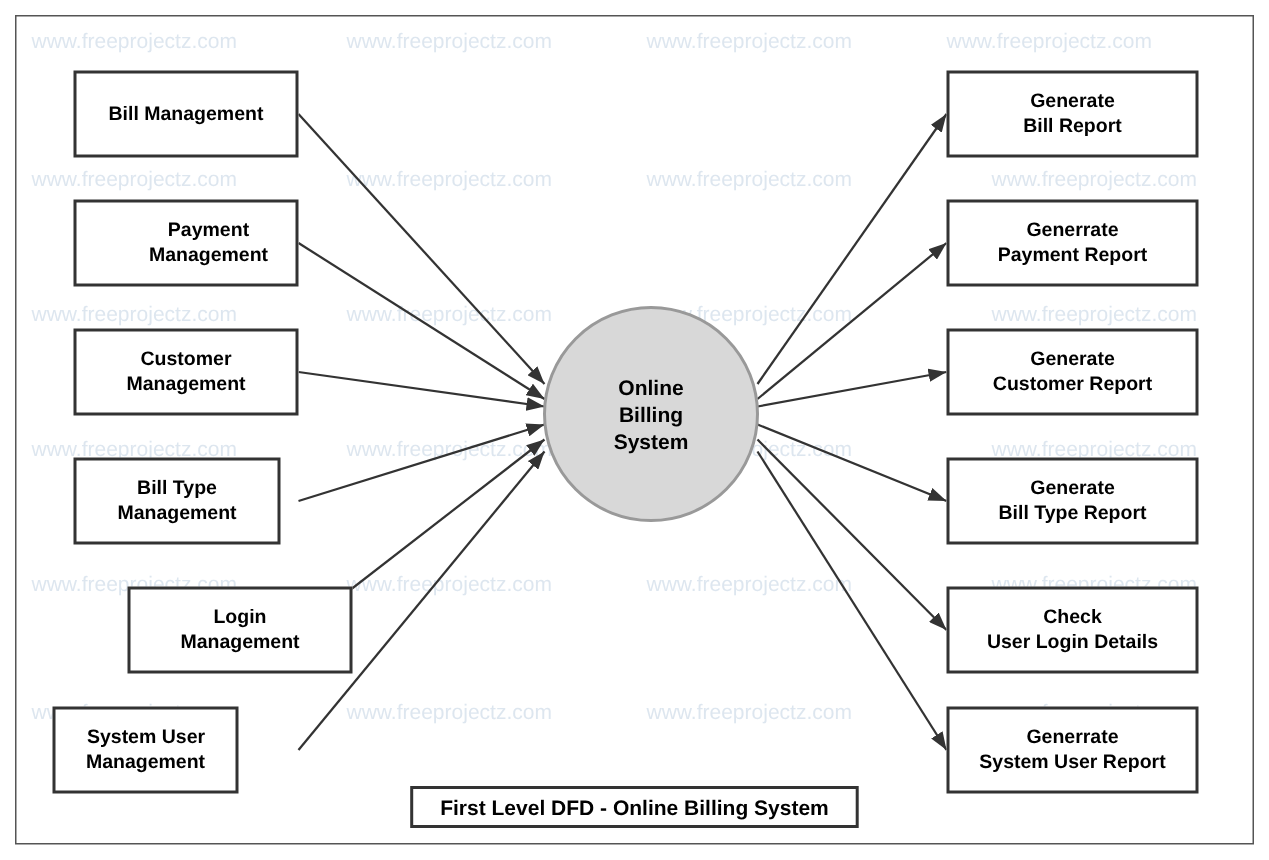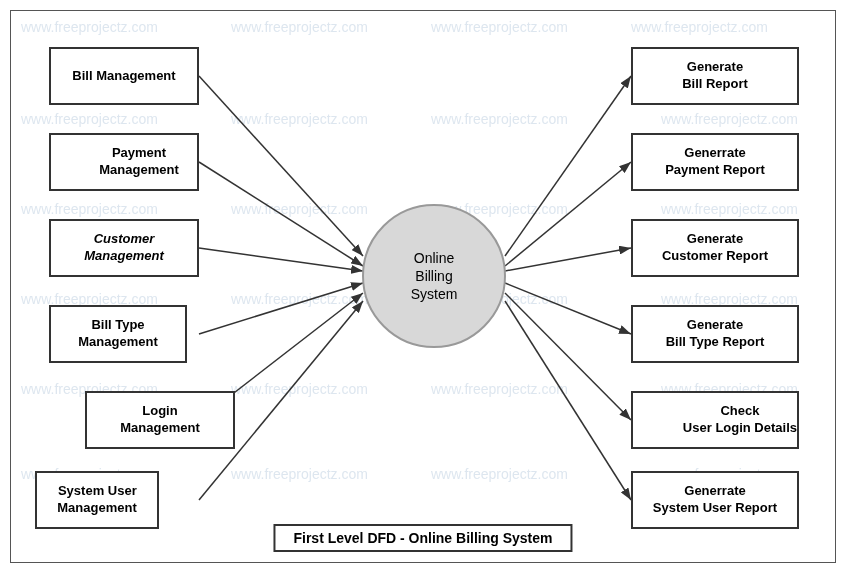--- a/index.html
+++ b/index.html
@@ -54,21 +54,21 @@
     .center-circle {
       position: absolute;
       border-radius: 50%;
       border: 2px solid #999;
       background: #d8d8d8;
       display: flex;
       align-items: center;
       justify-content: center;
       text-align: center;
       font-size: 14px;
-      font-weight: normal;
+      font-weight: bold;
       line-height: 1.3;
     }
 
     .caption-box {
       position: absolute;
       bottom: 10px;
       left: 50%;
       transform: translateX(-50%);
       border: 2px solid #333;
       background: #fff;
@@ -140,21 +140,21 @@
     <line x1="494" y1="290" x2="620" y2="489" stroke="#333" stroke-width="1.5" marker-end="url(#arrowhead)"></line>
   </svg>
 
   <div class="node-box" style="left:38px; top:36px; width:150px; height:58px;">
     <span>Bill
 Management</span>
   </div>
   <div class="node-box" style="left:38px; top:122px; width:150px; height:58px;padding-left:30px;">
     <span>Payment<br>Management</span>
   </div>
-  <div class="node-box" style="left:38px; top:208px; width:150px; height:58px;font-style:italic;">
+  <div class="node-box" style="left:38px; top:208px; width:150px; height:58px;">
     <span>Customer<br>Management</span>
   </div>
   <div class="node-box" style="left:38px; top:294px; width:138px; height:58px;">
     <span>Bill Type<br>Management</span>
   </div>
   <div class="node-box" style="left:38px; top:380px; width:150px; height:58px;margin-left:36px;">
     <span>Login<br>Management</span>
   </div>
   <div class="node-box" style="left:24px; top:460px; width:124px; height:58px;text-align:right;">
     <span>System User<br>Management</span>
@@ -169,21 +169,21 @@
   </div>
   <div class="node-box" style="left:620px; top:122px; width:168px; height:58px;">
     <span>Generrate<br>Payment Report</span>
   </div>
   <div class="node-box" style="left:620px; top:208px; width:168px; height:58px;">
     <span>Generate<br>Customer Report</span>
   </div>
   <div class="node-box" style="left:620px; top:294px; width:168px; height:58px;">
     <span>Generate<br>Bill Type Report</span>
   </div>
-  <div class="node-box" style="left:620px; top:380px; width:168px; height:58px;justify-content:flex-end;">
+  <div class="node-box" style="left:620px; top:380px; width:168px; height:58px;">
     <span>Check<br>User Login Details</span>
   </div>
   <div class="node-box" style="left:620px; top:460px; width:168px; height:58px;">
     <span>Generrate<br>System User Report</span>
   </div>
 
   <div class="caption-box">
     <span>First Level DFD - Online Billing System</span>
   </div>
 

